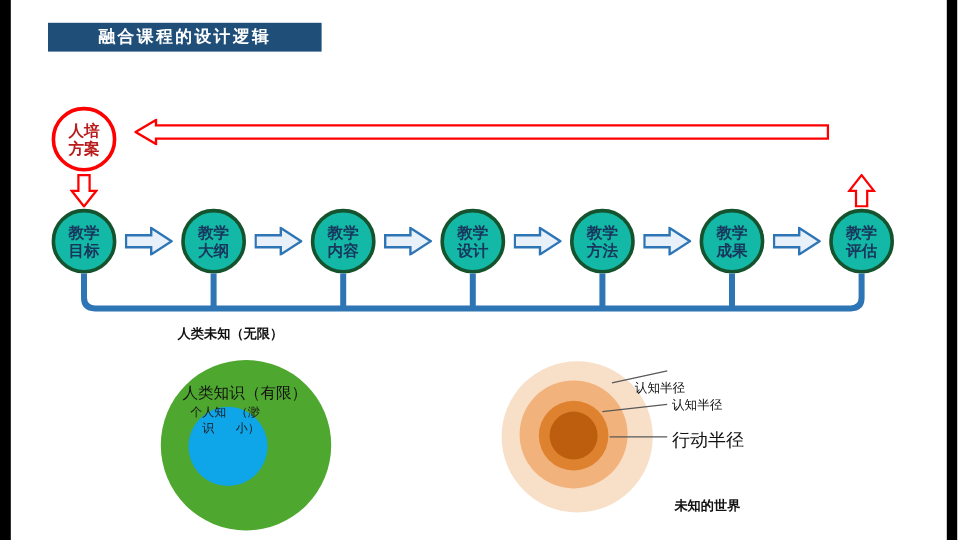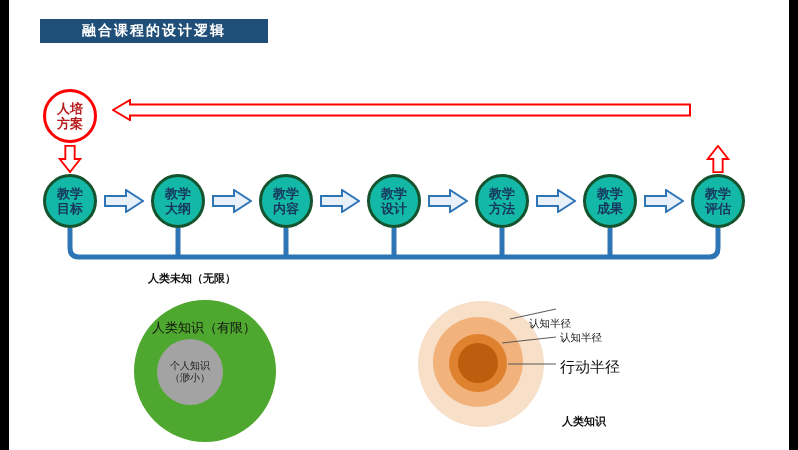--- a/index.html
+++ b/index.html
@@ -11,22 +11,22 @@
   .title-banner{position:absolute;left:40px;top:19px;width:228px;height:24px;background:#1F4E79;
     color:#fff;font-size:14px;font-weight:700;letter-spacing:2px;display:flex;align-items:center;justify-content:center;}
   .node{position:absolute;width:54px;height:54px;border-radius:50%;box-sizing:border-box;
     display:flex;flex-direction:column;align-items:center;justify-content:center;
     font-size:13px;font-weight:700;line-height:1.18;text-align:center;}
   .node-blue{background:#14b8a6;border:3px solid #14532d;color:#17375D;}
   .node-red{background:#ffffff;border:3px solid #FF0000;color:#b91c1c;}
   .abs{position:absolute;}
   .lbl{position:absolute;color:#111;white-space:nowrap;}
   .green-circle{position:absolute;left:134px;top:300px;width:142px;height:142px;border-radius:50%;background:#4EA72E;}
-  .blue-inner-circle{position:absolute;left:157px;top:339px;width:66px;height:66px;border-radius:50%;background:#a3a3a3;
-    display:flex;flex-direction:column;justify-content:center;font-size:10px;color:#1a1a1a;line-height:1.25;text-align:center;}
+  .blue-inner-circle{position:absolute;left:157px;top:339px;width:66px;height:66px;border-radius:50%;background:#0ea5e9;
+    display:flex;flex-direction:row;justify-content:center;font-size:10px;color:#1a1a1a;line-height:1.25;text-align:center;}
   .ring{position:absolute;border-radius:50%;}
   .ring-outer{left:418px;top:301px;width:126px;height:126px;background:#F8DFC8;}
   .ring-mid{left:433px;top:317px;width:90px;height:90px;background:#F2B27B;}
   .ring-inner{left:449px;top:334px;width:58px;height:58px;background:#DE8230;}
   .ring-core{left:458px;top:343px;width:40px;height:40px;background:#BC5E0E;}
 </style>
 </head>
 <body>
 
 <div class="slide">
@@ -125,15 +125,15 @@
 
   <svg class="abs" style="left:440px;top:300px;" width="160" height="75" viewBox="0 0 160 75">
     <line x1="116" y1="9" x2="70" y2="19" stroke="#595959" stroke-width="1"></line>
     <line x1="116" y1="37" x2="62" y2="43" stroke="#595959" stroke-width="1"></line>
     <line x1="116" y1="64" x2="68" y2="64" stroke="#595959" stroke-width="1"></line>
   </svg>
 
   <div class="lbl" style="left:529px;top:303px;font-size:10.5px;margin-top:14px;">认知半径</div>
   <div class="lbl" style="left:560px;top:331px;font-size:10.5px;">认知半径</div>
   <div class="lbl" style="left:560px;top:358px;font-size:15px;">行动半径</div>
-  <div class="lbl" style="left:562px;top:414px;font-size:11px;font-weight:700;">人类知识</div>
+  <div class="lbl" style="left:562px;top:414px;font-size:11px;font-weight:700;">未知的世界</div>
 
 </div>
 
 </body></html>

